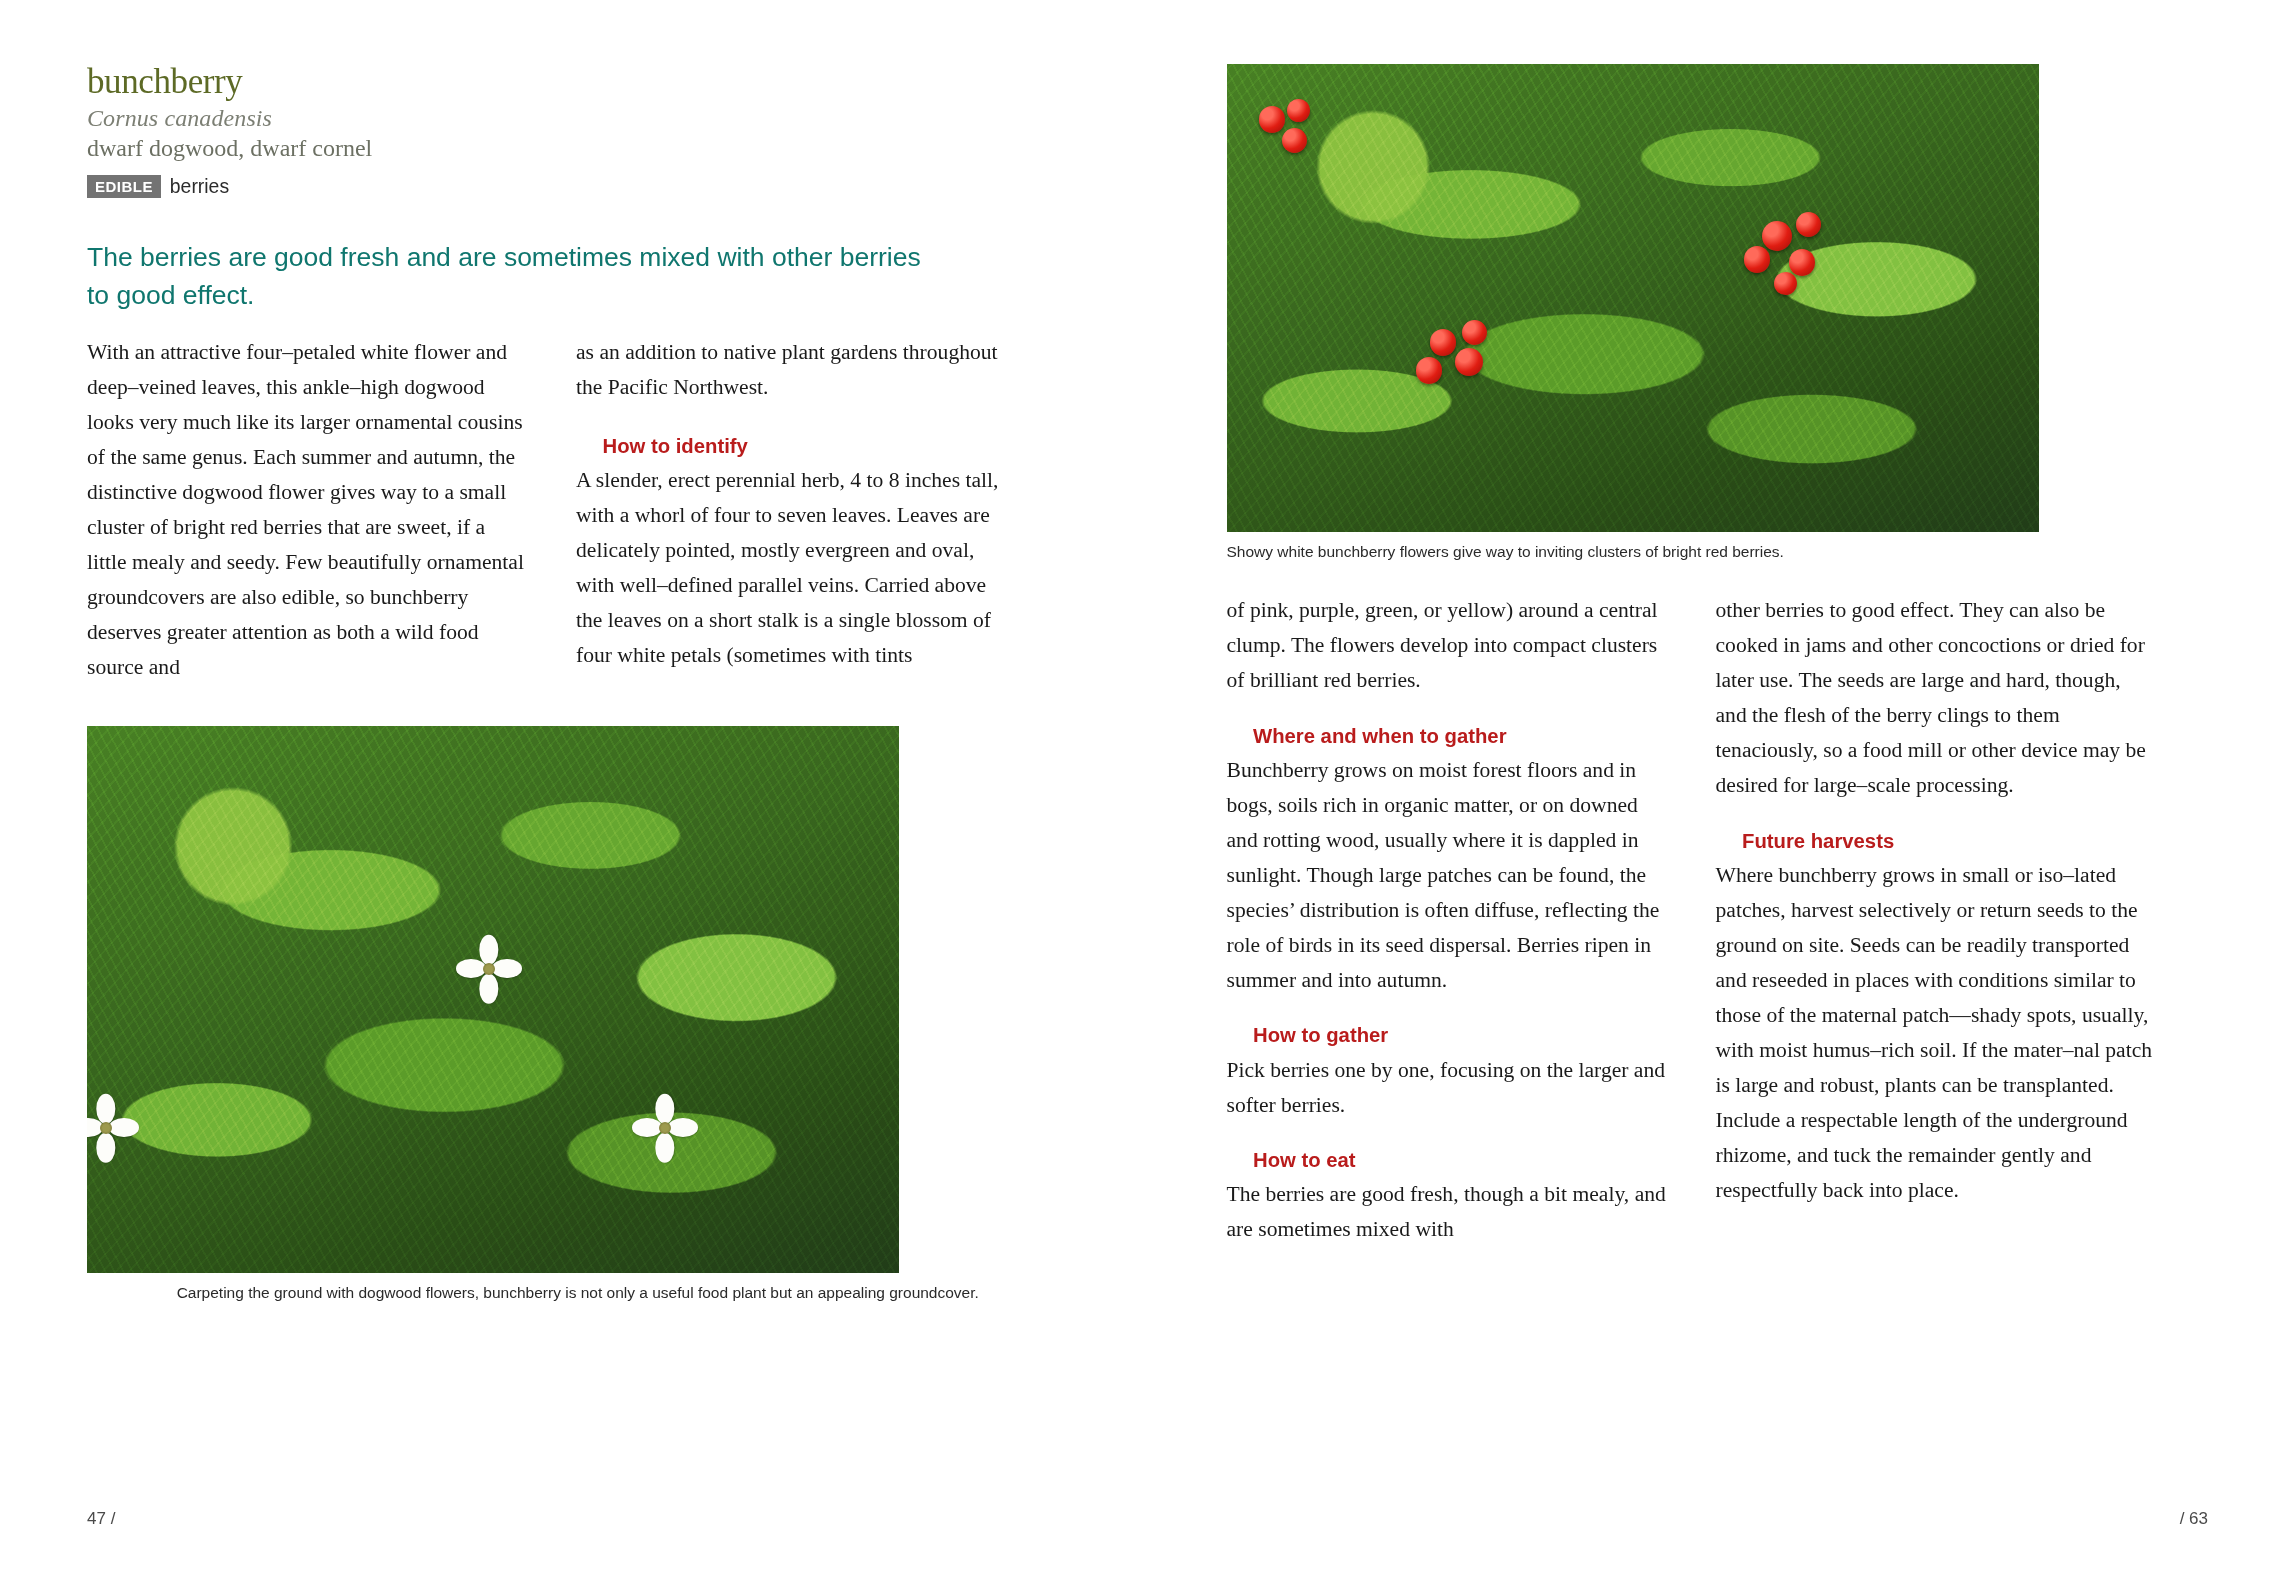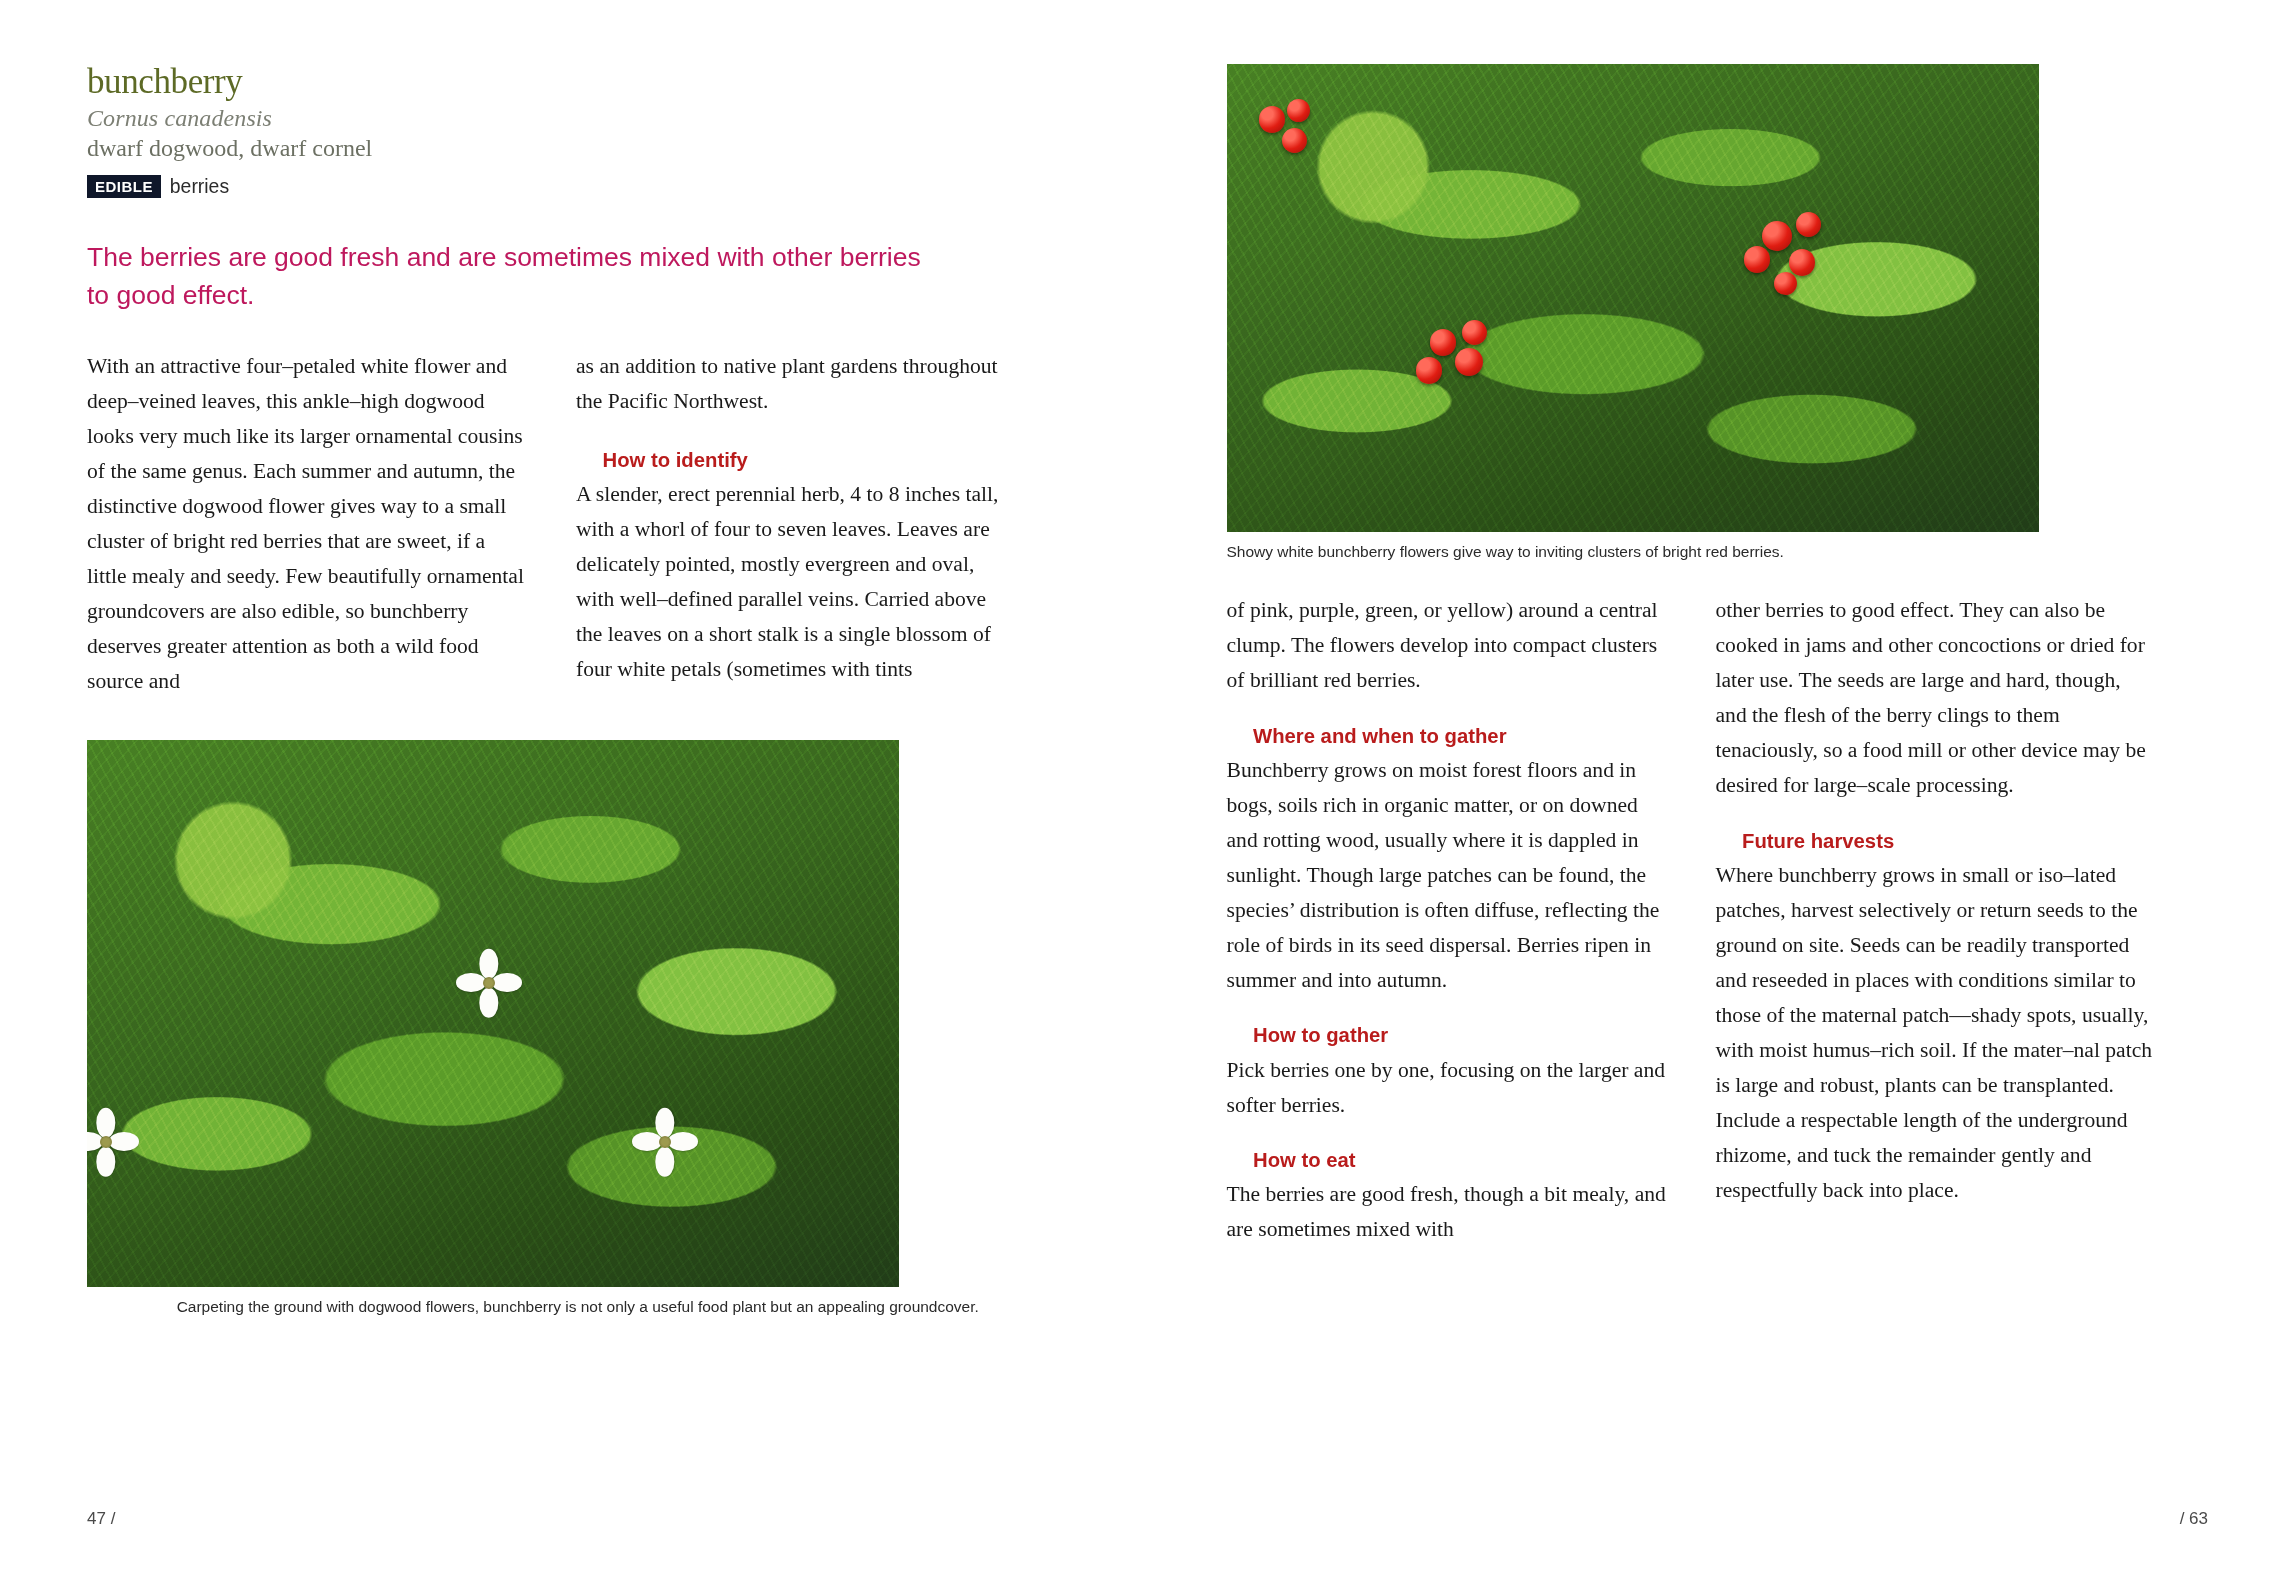--- a/index.html
+++ b/index.html
@@ -49,41 +49,41 @@
     color: #6c7063;
     margin: 0 0 12.4px 0;
   }
   .edible-row {
     display: flex;
     align-items: center;
     gap: 8.8px;
     margin-bottom: 41px;
   }
   .edible-badge {
-    background: #0f172a;
+    background: #737373;
     color: #ffffff;
     font-family: "Liberation Sans", sans-serif;
     font-size: 15px;
     font-weight: bold;
     letter-spacing: 0.5px;
     padding: 4.4px 8px 3.5px 8px;
     line-height: 1;
   }
   .edible-note {
     font-family: "Liberation Sans", sans-serif;
     font-size: 19.4px;
     color: #2b2b2b;
   }
 
   .lede {
     font-family: "Liberation Sans", sans-serif;
     font-size: 26.5px;
     line-height: 1.42;
-    color: #be185d;
-    margin: 0 0 35px 0;
+    color: #0f766e;
+    margin: 0 0 21px 0;
     max-width: 848px;
     font-weight: 400;
   }
 
   
   .cols {
     display: flex;
     gap: 48px;
   }
   .col { width: 441px; }

